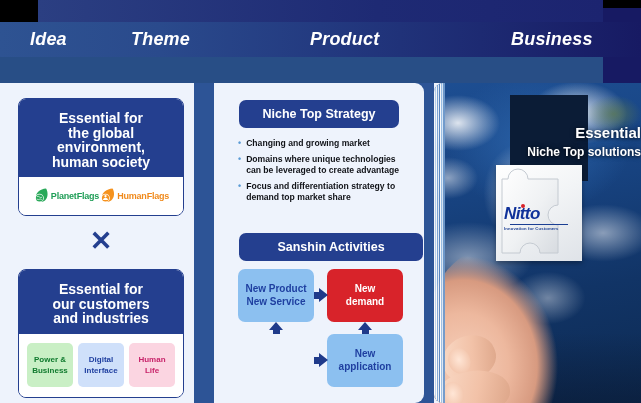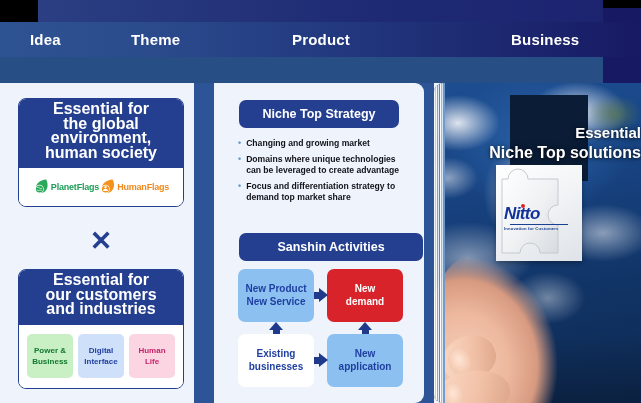--- a/index.html
+++ b/index.html
@@ -27,27 +27,28 @@
   .navbar {
     position: absolute; left: 0; top: 22px; width: 641px; height: 35px;
     background: linear-gradient(90deg, #2e5392 0%, #2a4a8c 25%, #233a80 50%, #1d2a72 75%, #171a63 100%);
   }
   .navbar-inner {
     position: relative; width: 100%; height: 100%;
   }
   .nav-item {
     position: absolute; top: 0; height: 35px;
     display: flex; align-items: center;
-    color: #ffffff; font-size: 15px; font-weight: bold;
+    color: #ffffff; font-size: 18px; font-weight: bold;
     letter-spacing: 0.2px;
     white-space: nowrap;
+    font-style: italic;
   }
   .nav-idea     { left: 30px; }
   .nav-theme    { left: 131px; }
-  .nav-product  { left: 292px; }
+  .nav-product  { left: 310px; }
   .nav-business { left: 511px; }
 
   .hdr-band {
     position: absolute; left: 0; top: 57px; width: 603px; height: 26px;
     background: #284e86;
   }
   .hdr-band-right {
     position: absolute; left: 603px; top: 57px; width: 38px; height: 26px;
     background: #171a63;
   }
@@ -80,24 +81,24 @@
     position: absolute;
     background: #ffffff;
     border: 1.5px solid #243f8f;
     border-radius: 8px;
     overflow: hidden;
   }
   .card-hd {
     background: #243f8f;
     color: #ffffff;
     font-weight: bold;
-    font-size: 16px;
+    font-size: 14px;
     line-height: 14.5px;
     text-align: center;
-    padding: 3px 6px 8px;
+    padding: 12px 6px 8px;
   }
   .card-bd {
     background: #ffffff;
     padding: 7px 6px;
   }
   .card-essential-global { left: 14px; top: 15px; width: 166px; }
   .card-essential-cust   { left: 14px; top: 186px; width: 166px; }
 
   .flags-row {
     display: flex; justify-content: center; 
@@ -211,21 +212,21 @@
       #dbe9f8 8px, #dbe9f8 9px,
       #6f9acc 9px, #6f9acc 11px);
     opacity: 0.95;
   }
   .earth-title {
     position: absolute; left: 8px; top: 40px; width: 199px;
     text-align: right; color: #ffffff; font-weight: bold;
     text-shadow: 0 1px 3px rgba(0,0,0,0.55), 0 0 6px rgba(0,0,0,0.4);
   }
   .earth-title .t1 { display: block; font-size: 15px; line-height: 19px; }
-  .earth-title .t2 { display: block; font-size: 16px; line-height: 21px; }
+  .earth-title .t2 { display: block; font-size: 12px; line-height: 21px; }
 
   .hand {
     position: absolute; left: -6px; bottom: -18px; width: 150px; height: 175px;
     background: radial-gradient(ellipse 95px 110px at 35px 120px, #f6cfba 0%, #edb89e 48%, #d79a80 78%, rgba(200,140,115,0) 100%);
     border-radius: 50% 60% 30% 20%;
   }
   .finger {
     position: absolute; background: linear-gradient(110deg, #fadcc9 0%, #f2c2a8 55%, #dba386 100%);
     border-radius: 50% 50% 45% 45%;
   }
@@ -401,26 +402,20 @@
           </div>
         </div>
 
         <div class="mbox mbox-nd">
           <div>
             <span>New</span><br>
             <span>demand</span>
           </div>
         </div>
 
-        <div class="mbox mbox-eb">
-          <div>
-            <span>Existing</span><br>
-            <span>businesses</span>
-          </div>
-        </div>
 
         <div class="mbox mbox-na">
           <div>
             <span>New</span><br>
             <span>application</span>
           </div>
         </div>
 
         <div class="arrow" style="left:76px; top:19px;">
           <div class="arrow-r-stem" style="left:0; top:3.5px;"></div>

